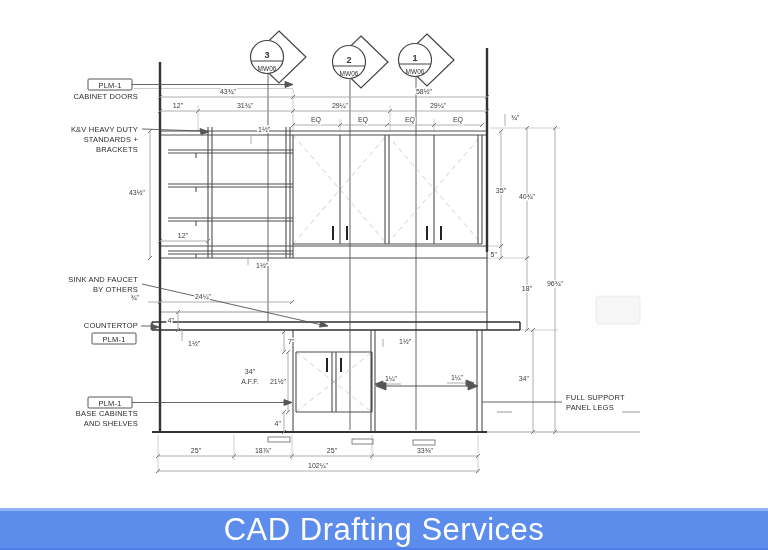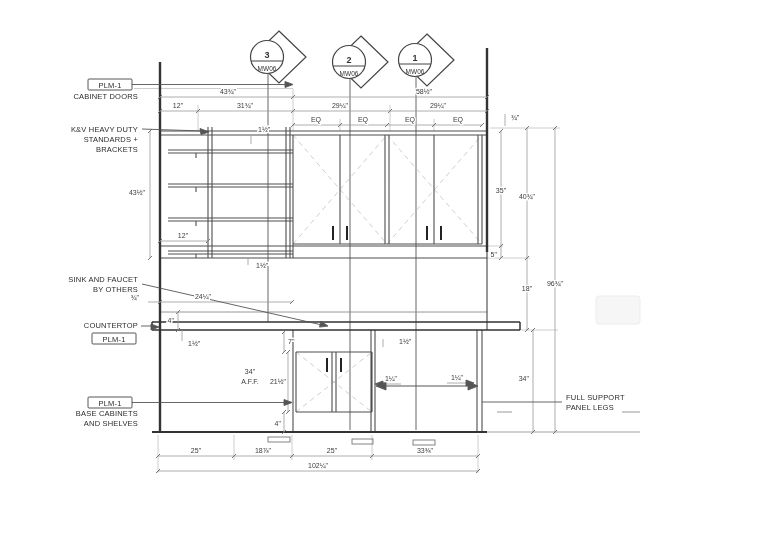--- a/index.html
+++ b/index.html
@@ -210,13 +210,16 @@
     <text class="dim halo" x="250" y="374" text-anchor="middle">34"</text>
     <text class="dim halo" x="250" y="384" text-anchor="middle">A.F.F.</text>
     <text class="dim halo" x="196" y="453" text-anchor="middle">25"</text>
     <text class="dim halo" x="263" y="453" text-anchor="middle">18⅞"</text>
     <text class="dim halo" x="332" y="453" text-anchor="middle">25"</text>
     <text class="dim halo" x="425" y="453" text-anchor="middle">33⅜"</text>
     <text class="dim halo" x="318" y="468" text-anchor="middle">102¼"</text>
   </g>
 </svg>
 
+  <div class="banner">
+    <span>CAD Drafting Services</span>
+  </div>
 </div>
 
 </body></html>

